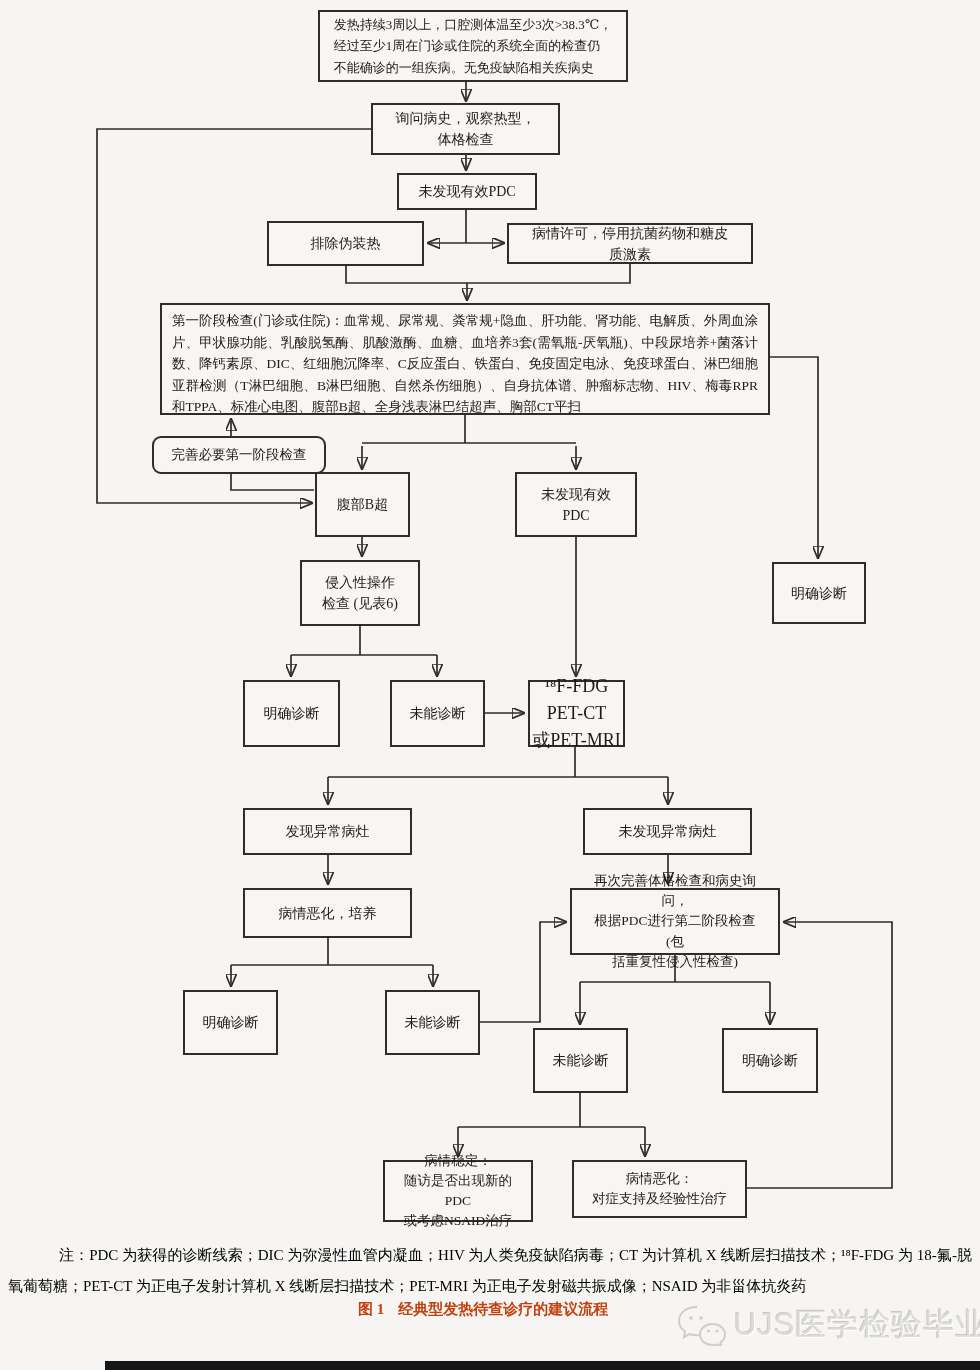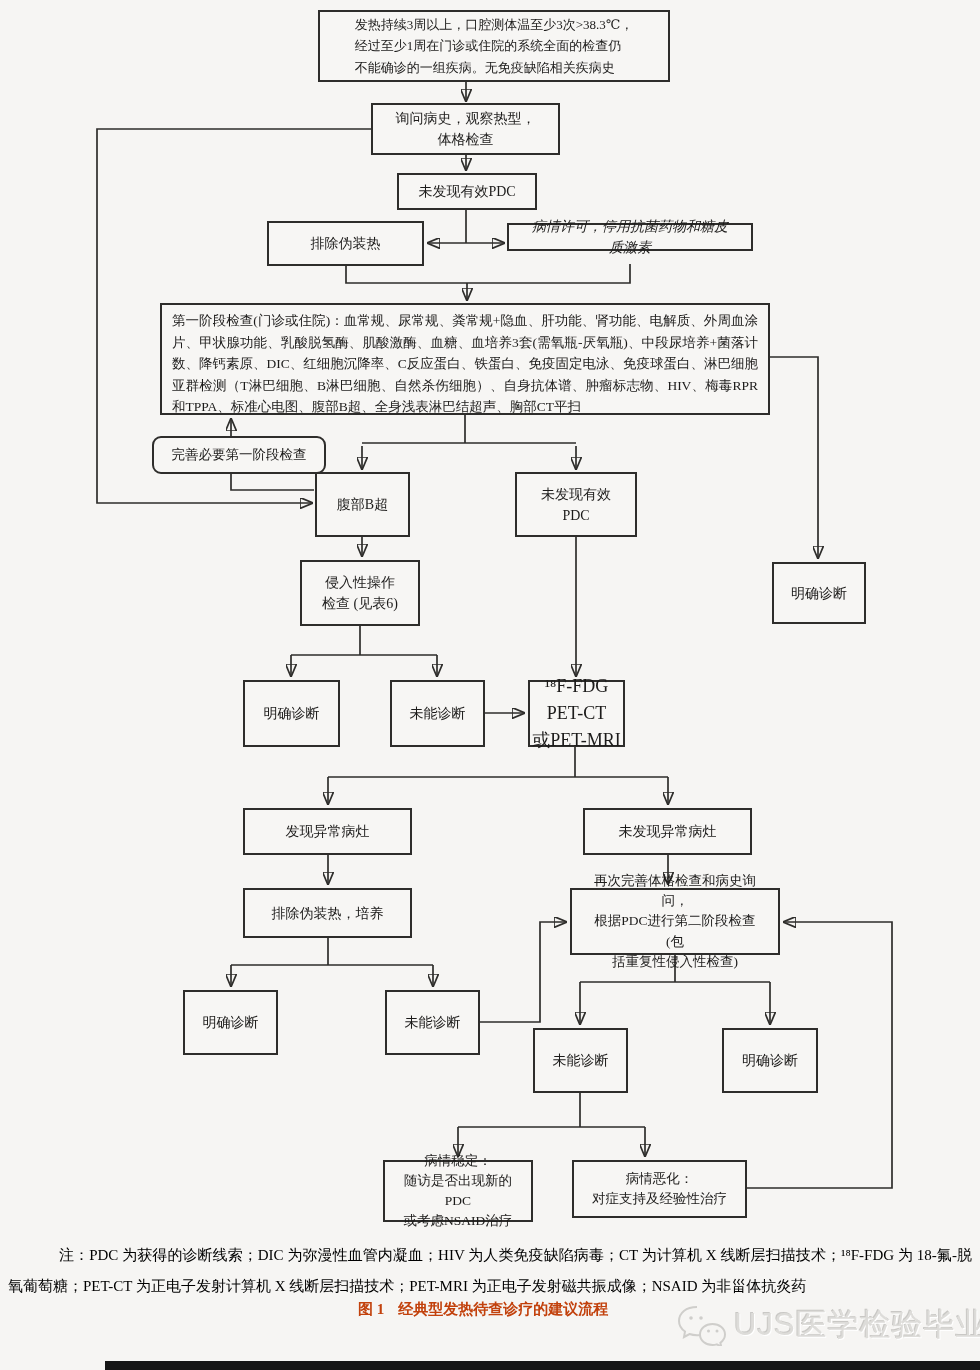--- a/index.html
+++ b/index.html
@@ -92,32 +92,32 @@
     <path d="M480 1022 H540 V922 H566" marker-end="url(#ah)"></path>
     <path d="M675 955 V982 M580 982 H770"></path>
     <path d="M580 982 V1024" marker-end="url(#ah)"></path>
     <path d="M770 982 V1024" marker-end="url(#ah)"></path>
     <path d="M580 1093 V1127 M458 1127 H645"></path>
     <path d="M458 1127 V1156" marker-end="url(#ah)"></path>
     <path d="M645 1127 V1156" marker-end="url(#ah)"></path>
     <path d="M717 1188 H892 V922 H784" marker-end="url(#ah)"></path>
   </svg>
 
-  <div class="fb intro" style="left:318px;top:10px;width:352px;height:72px;">发热持续3周以上，口腔测体温至少3次&gt;38.3℃，
+  <div class="fb intro" style="left:318px;top:10px;width:310px;height:72px;">发热持续3周以上，口腔测体温至少3次&gt;38.3℃，
 经过至少1周在门诊或住院的系统全面的检查仍
 不能确诊的一组疾病。无免疫缺陷相关疾病史</div>
 
   <div class="fb" style="left:371px;top:103px;width:189px;height:52px;">询问病史，观察热型，
 体格检查</div>
 
   <div class="fb" style="left:397px;top:173px;width:140px;height:37px;">未发现有效PDC</div>
 
   <div class="fb" style="left:267px;top:221px;width:157px;height:45px;">排除伪装热</div>
 
-  <div class="fb" style="left:507px;top:223px;width:246px;height:28px;font-style:italic;">病情许可，停用抗菌药物和糖皮质激素</div>
+  <div class="fb" style="left:507px;top:223px;width:246px;height:41px;">病情许可，停用抗菌药物和糖皮质激素</div>
 
   <div class="fb stage1" style="left:160px;top:303px;width:610px;height:112px;">第一阶段检查(门诊或住院)：血常规、尿常规、粪常规+隐血、肝功能、肾功能、电解质、外周血涂片、甲状腺功能、乳酸脱氢酶、肌酸激酶、血糖、血培养3套(需氧瓶-厌氧瓶)、中段尿培养+菌落计数、降钙素原、DIC、红细胞沉降率、C反应蛋白、铁蛋白、免疫固定电泳、免疫球蛋白、淋巴细胞亚群检测（T淋巴细胞、B淋巴细胞、自然杀伤细胞）、自身抗体谱、肿瘤标志物、HIV、梅毒RPR和TPPA、标准心电图、腹部B超、全身浅表淋巴结超声、胸部CT平扫</div>
 
   <div class="fb small" style="left:152px;top:436px;width:174px;height:38px;border-radius:9px;">完善必要第一阶段检查</div>
 
   <div class="fb" style="left:315px;top:472px;width:95px;height:65px;">腹部B超</div>
 
   <div class="fb" style="left:515px;top:472px;width:122px;height:65px;">未发现有效PDC</div>
 
   <div class="fb" style="left:772px;top:562px;width:94px;height:62px;">明确诊断</div>
@@ -129,21 +129,21 @@
 
   <div class="fb" style="left:390px;top:680px;width:95px;height:67px;">未能诊断</div>
 
   <div class="fb petct" style="left:528px;top:680px;width:97px;height:67px;">¹⁸F-FDG PET-CT
 或PET-MRI</div>
 
   <div class="fb" style="left:243px;top:808px;width:169px;height:47px;">发现异常病灶</div>
 
   <div class="fb" style="left:583px;top:808px;width:169px;height:47px;">未发现异常病灶</div>
 
-  <div class="fb" style="left:243px;top:888px;width:169px;height:50px;">排除伪装热，培养</div>
+  <div class="fb" style="left:243px;top:888px;width:169px;height:50px;">病情恶化，培养</div>
 
   <div class="fb small" style="left:570px;top:888px;width:210px;height:67px;">再次完善体格检查和病史询问，
 根据PDC进行第二阶段检查(包
 括重复性侵入性检查)</div>
 
   <div class="fb" style="left:183px;top:990px;width:95px;height:65px;">明确诊断</div>
 
   <div class="fb" style="left:385px;top:990px;width:95px;height:65px;">未能诊断</div>
 
   <div class="fb" style="left:533px;top:1028px;width:95px;height:65px;">未能诊断</div>

